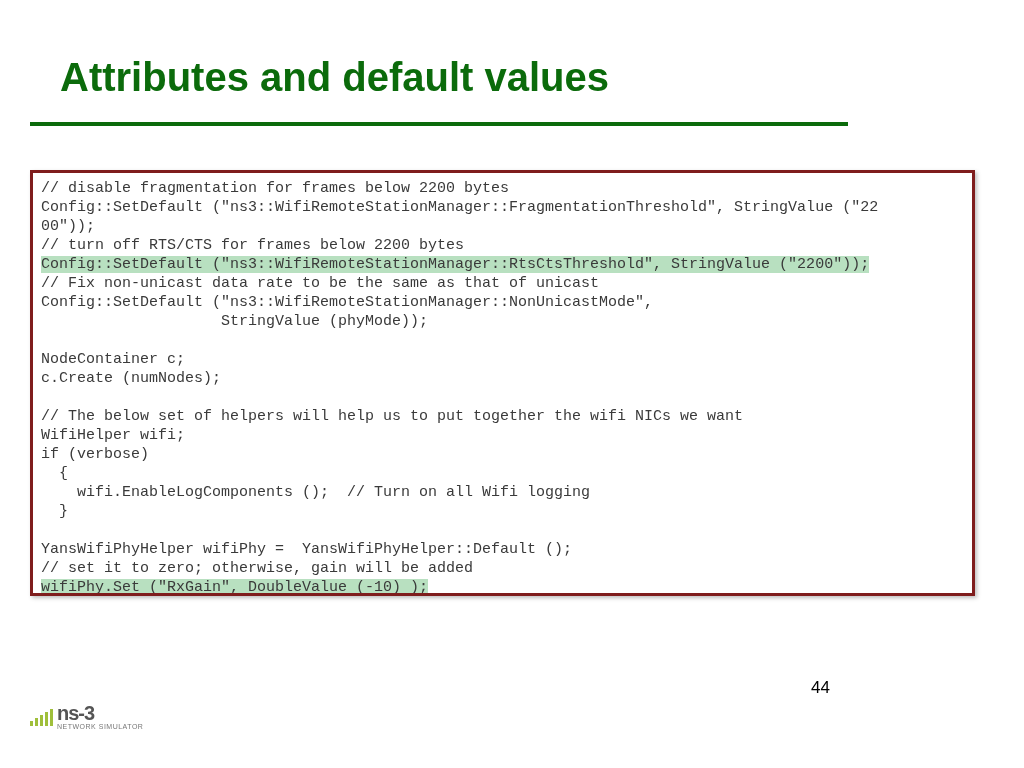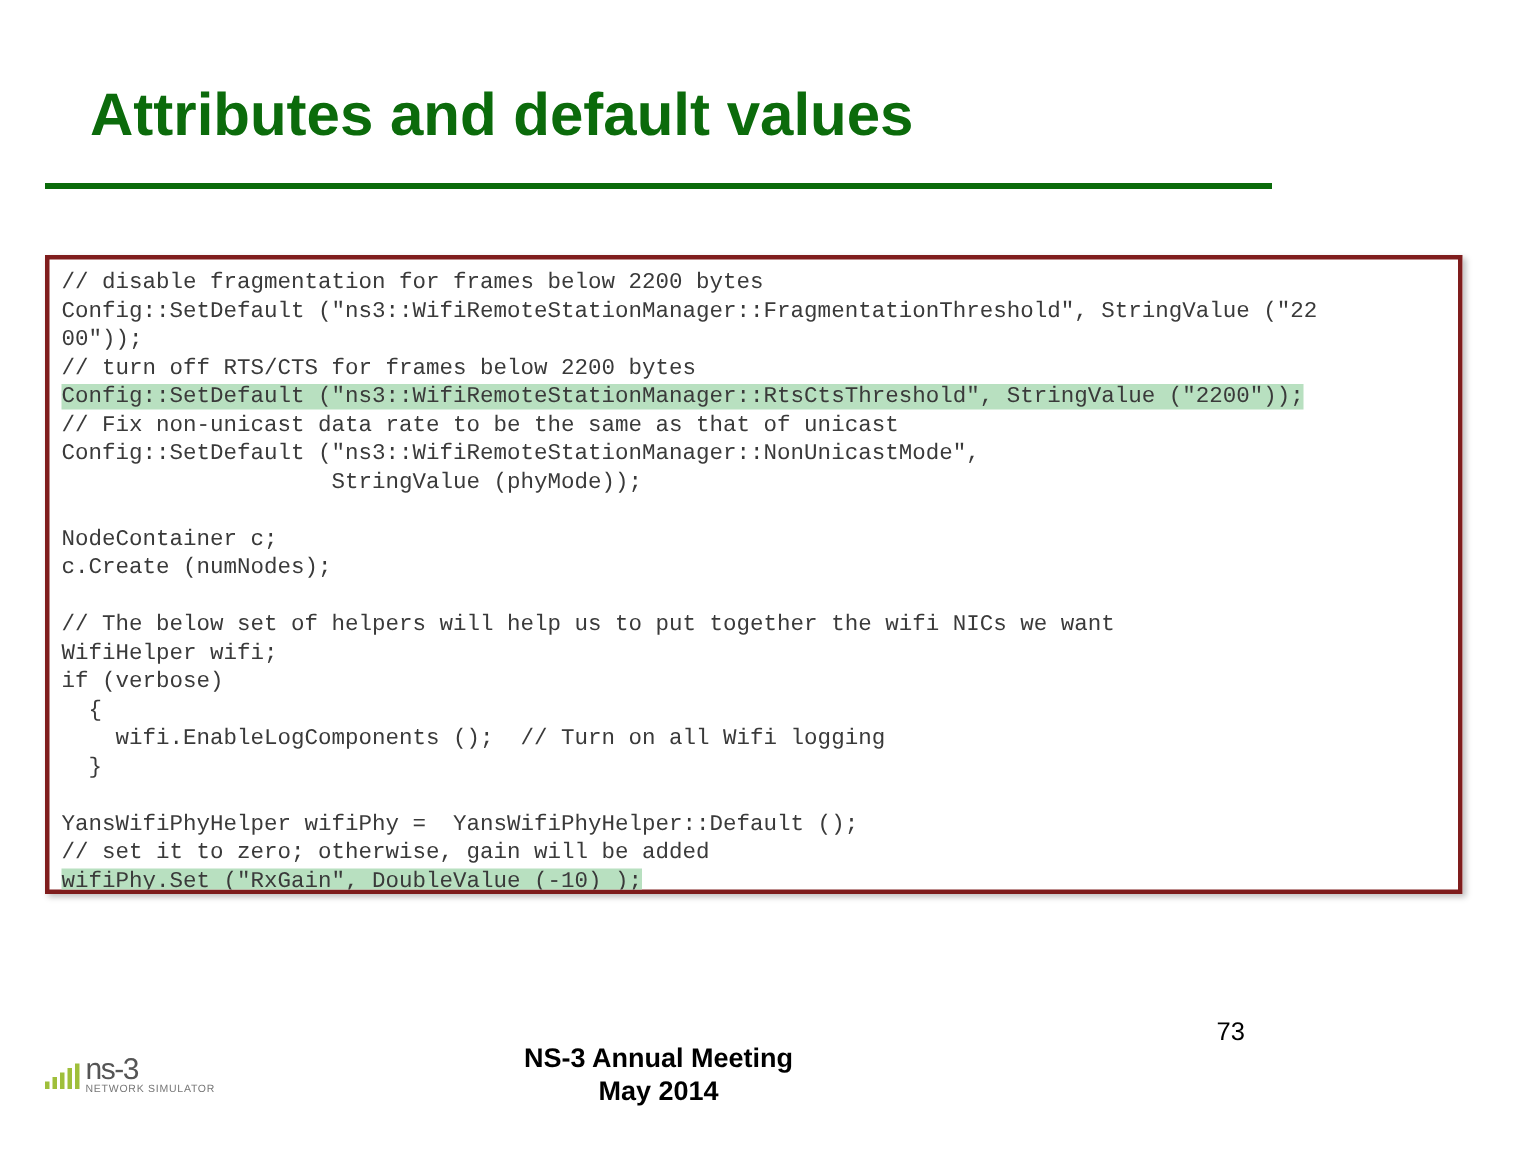--- a/index.html
+++ b/index.html
@@ -94,21 +94,21 @@
   .logo .bars span:nth-child(2){height:8px;}
   .logo .bars span:nth-child(3){height:11px;}
   .logo .bars span:nth-child(4){height:14px;}
   .logo .bars span:nth-child(5){height:17px;}
   .logo .txt {
     display: flex;
     flex-direction: column;
     line-height: 1;
   }
   .logo .main {
-    font-weight: normal;
+    font-weight: bold;
     font-size: 20px;
     color: #555;
     letter-spacing: -1px;
   }
   .logo .sub {
     font-size: 7px;
     color: #777;
     letter-spacing: 0.5px;
   }
 </style>
@@ -152,20 +152,16 @@
         <span></span>
         <span></span>
         <span></span>
     </div>
     <div class="txt">
       <span class="main">ns-3</span>
       <span class="sub">NETWORK SIMULATOR</span>
     </div>
   </div>
 
-  <div class="footer">
-    <div>NS-3 Annual Meeting</div>
-    <div>May 2014</div>
-  </div>
 
-  <div class="pagenum">73</div>
+  <div class="pagenum">44</div>
 
 </div>
 
 </body></html>

